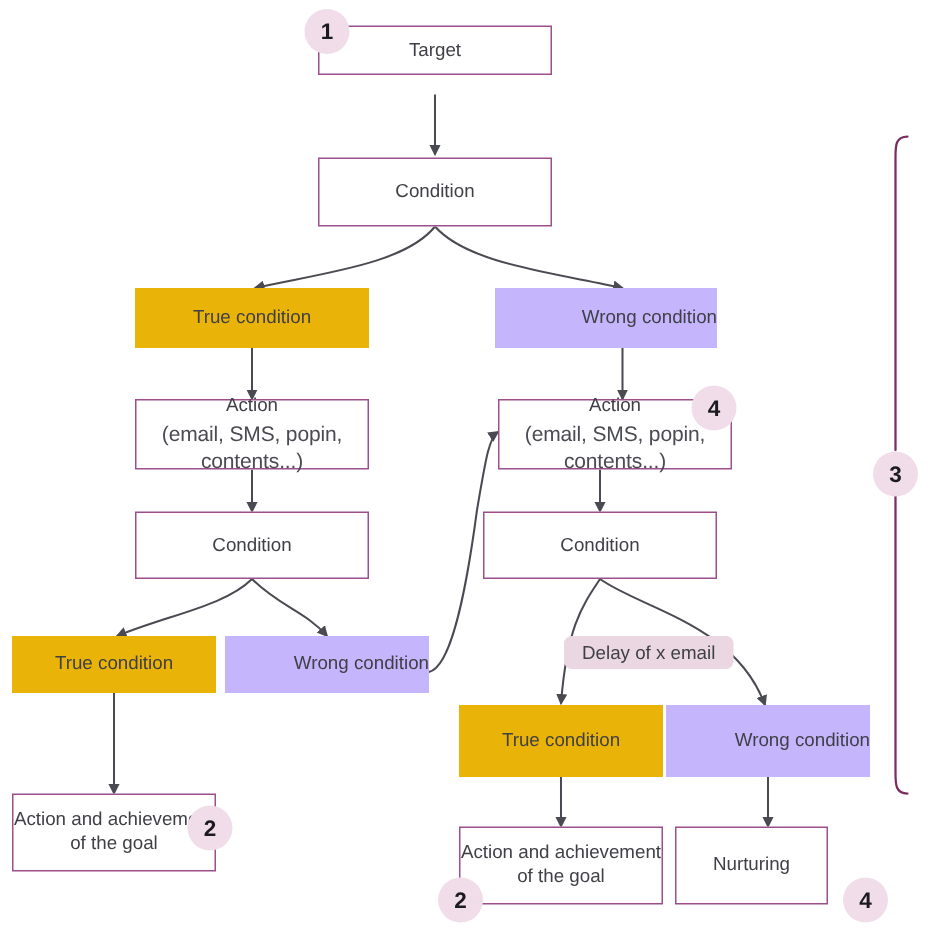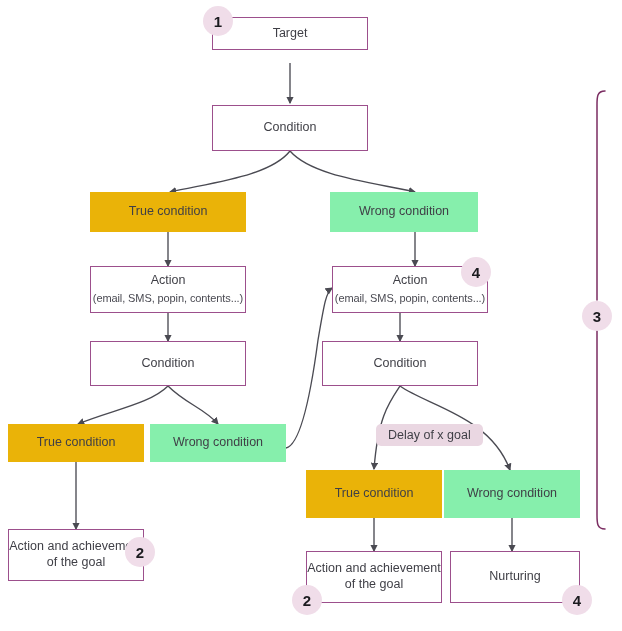--- a/index.html
+++ b/index.html
@@ -41,25 +41,26 @@
   }
   .node.outline {
     border: 1.6px solid #9c4f8c;
     background: #ffffff;
   }
   .node.mint {
     background: #eab308;
     border: none;
   }
   .node.pink {
-    background: #86efac;
+    background: #c4b5fd;
     border: none;
+    align-items: flex-end;
   }
   .node .sub {
-    font-size: 11px;
+    font-size: 14px;
     color: #4a4a52;
     margin-top: 3px;
     letter-spacing: -0.1px;
   }
   .badge {
     position: absolute;
     width: 30px;
     height: 30px;
     border-radius: 50%;
     background: #f0dde9;
@@ -170,40 +171,40 @@
 
   <div class="node mint" style="left:8px; top:424px; width:136px; height:38px;">
     <span>True condition</span>
   </div>
 
   <div class="node pink" style="left:150px; top:424px; width:136px; height:38px;">
     <span>Wrong condition</span>
   </div>
 
   <div class="chip" style="left:376px; top:424px;">
-    <span>Delay of x goal</span>
+    <span>Delay of x email</span>
   </div>
 
   <div class="node mint" style="left:306px; top:470px; width:136px; height:48px;">
     <span>True condition</span>
   </div>
 
   <div class="node pink" style="left:444px; top:470px; width:136px; height:48px;">
     <span>Wrong  condition</span>
   </div>
 
   <div class="node outline" style="left:8px; top:529px; width:136px; height:52px;">
     <span>Action and achievement of the goal</span>
   </div>
 
   <div class="node outline" style="left:306px; top:551px; width:136px; height:52px;">
     <span>Action and achievement of the goal</span>
   </div>
 
-  <div class="node outline" style="left:450px; top:551px; width:130px; height:52px;">
+  <div class="node outline" style="left:450px; top:551px; width:102px; height:52px;">
     <span>Nurturing</span>
   </div>
 
   <div class="badge" style="left:203px; top:6px;">
     <span>1</span>
   </div>
 
   <div class="badge" style="left:461px; top:257px;">
     <span>4</span>
   </div>

